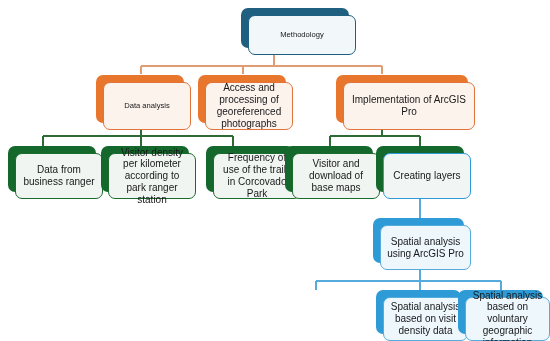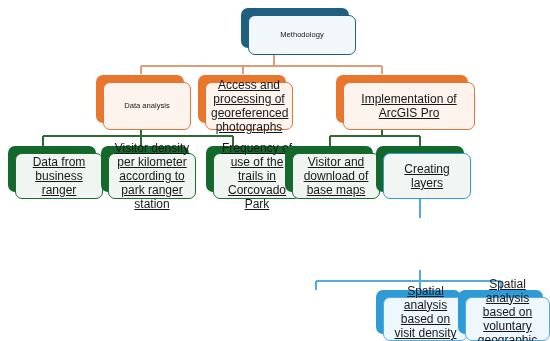--- a/index.html
+++ b/index.html
@@ -73,21 +73,21 @@
 
   
   .n-greenblue .shadow { background: #15682B; }
   .n-greenblue .card   { background: #F1F5F4; border-color: #2E9BD6; justify-content: flex-end; }
 
   
   .n-blue .shadow { background: #2E9BD6; }
   .n-blue .card   { background: #EEF7FC; border-color: #55ACDC; }
 
   .fs10 { font-size: 7.6px; }
-  .fs9  { font-size: 12px; text-decoration: underline; }
+  .fs9  { font-size: 10px; }
 </style>
 </head>
 <body>
 
 <div id="canvas">
 
   <svg id="connectors" viewBox="0 0 550 341" width="550" height="341">
 
     <g stroke="#E09C72" stroke-width="1.1" fill="none" shape-rendering="crispEdges">
       <line x1="274" y1="55" x2="274" y2="66"></line>
@@ -181,20 +181,26 @@
     </div>
   </div>
 
   <div class="node n-greenblue" style="left:376px; top:146px; width:88px; height:46px;">
     <div class="shadow"></div>
     <div class="card fs9">
       <span class="label">Creating layers</span>
     </div>
   </div>
 
+  <div class="node n-blue" style="left:373px; top:218px; width:91px; height:45px;">
+    <div class="shadow"></div>
+    <div class="card fs9">
+      <span class="label">Spatial analysis using ArcGIS Pro</span>
+    </div>
+  </div>
 
 
   <div class="node n-blue" style="left:376px; top:290px; width:85px; height:44px;">
     <div class="shadow"></div>
     <div class="card fs9">
       <span class="label">Spatial analysis based on visit density data</span>
     </div>
   </div>
 
   <div class="node n-blue" style="left:458px; top:290px; width:85px; height:44px;">

